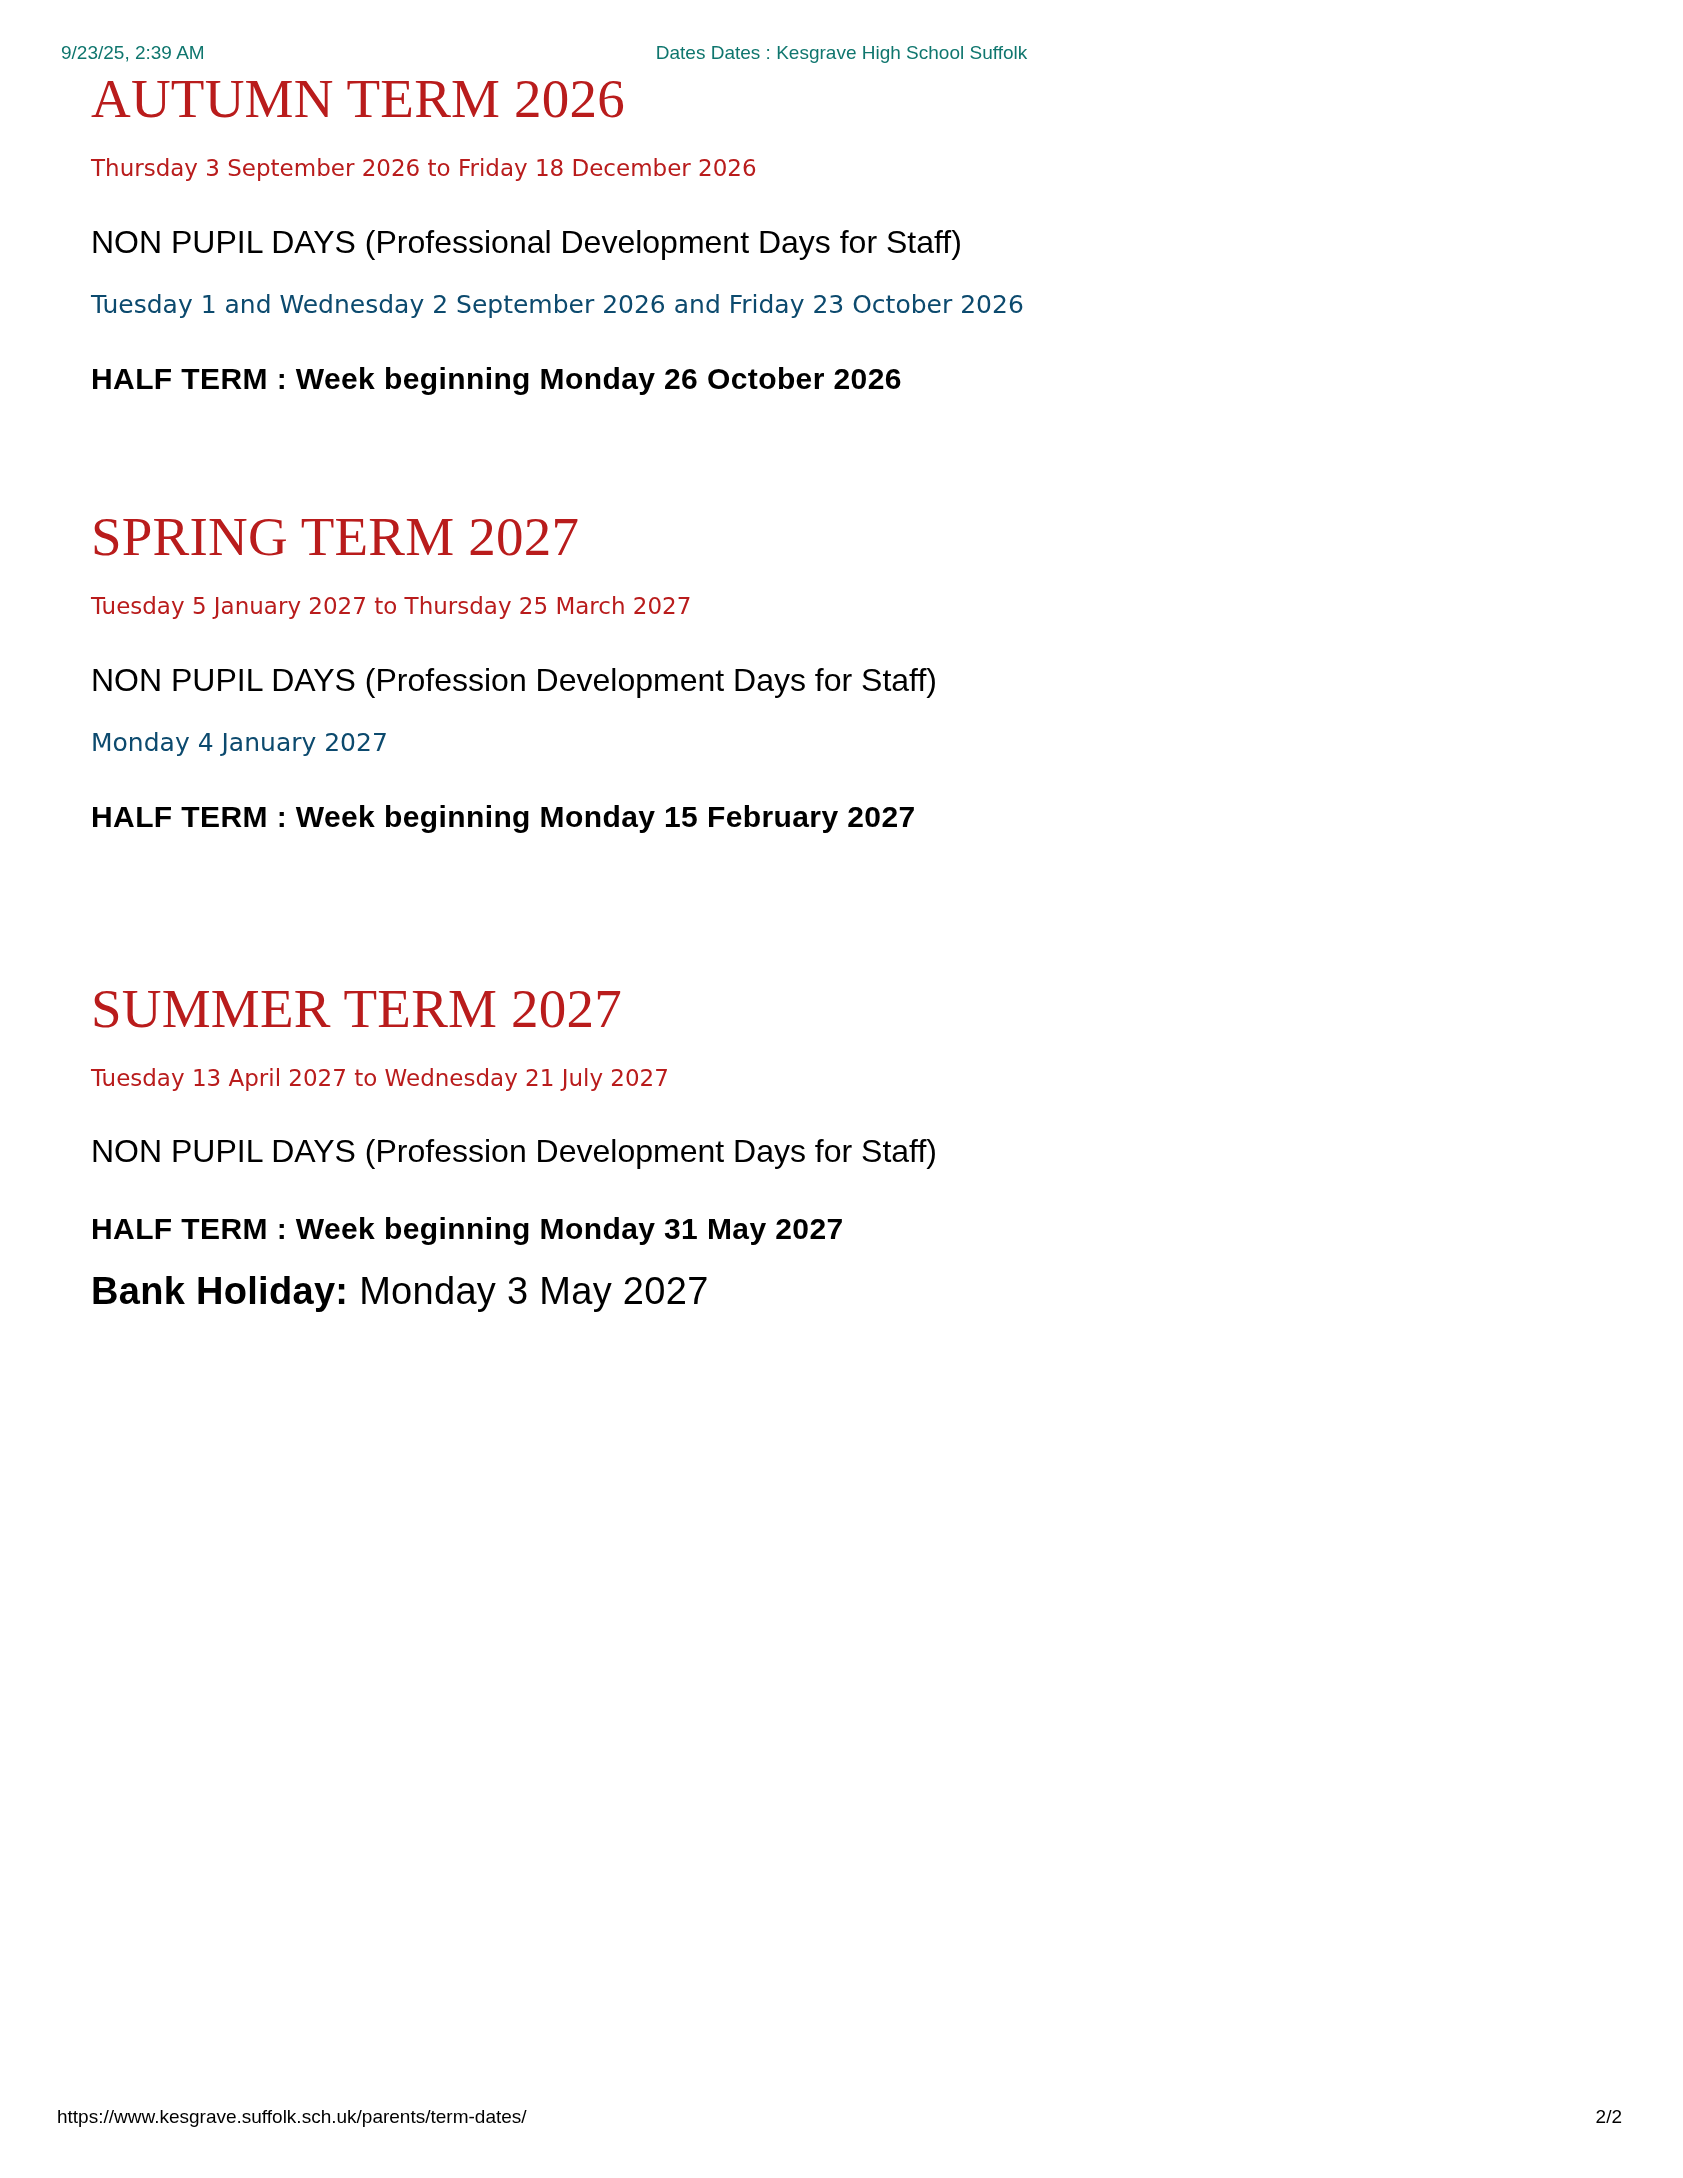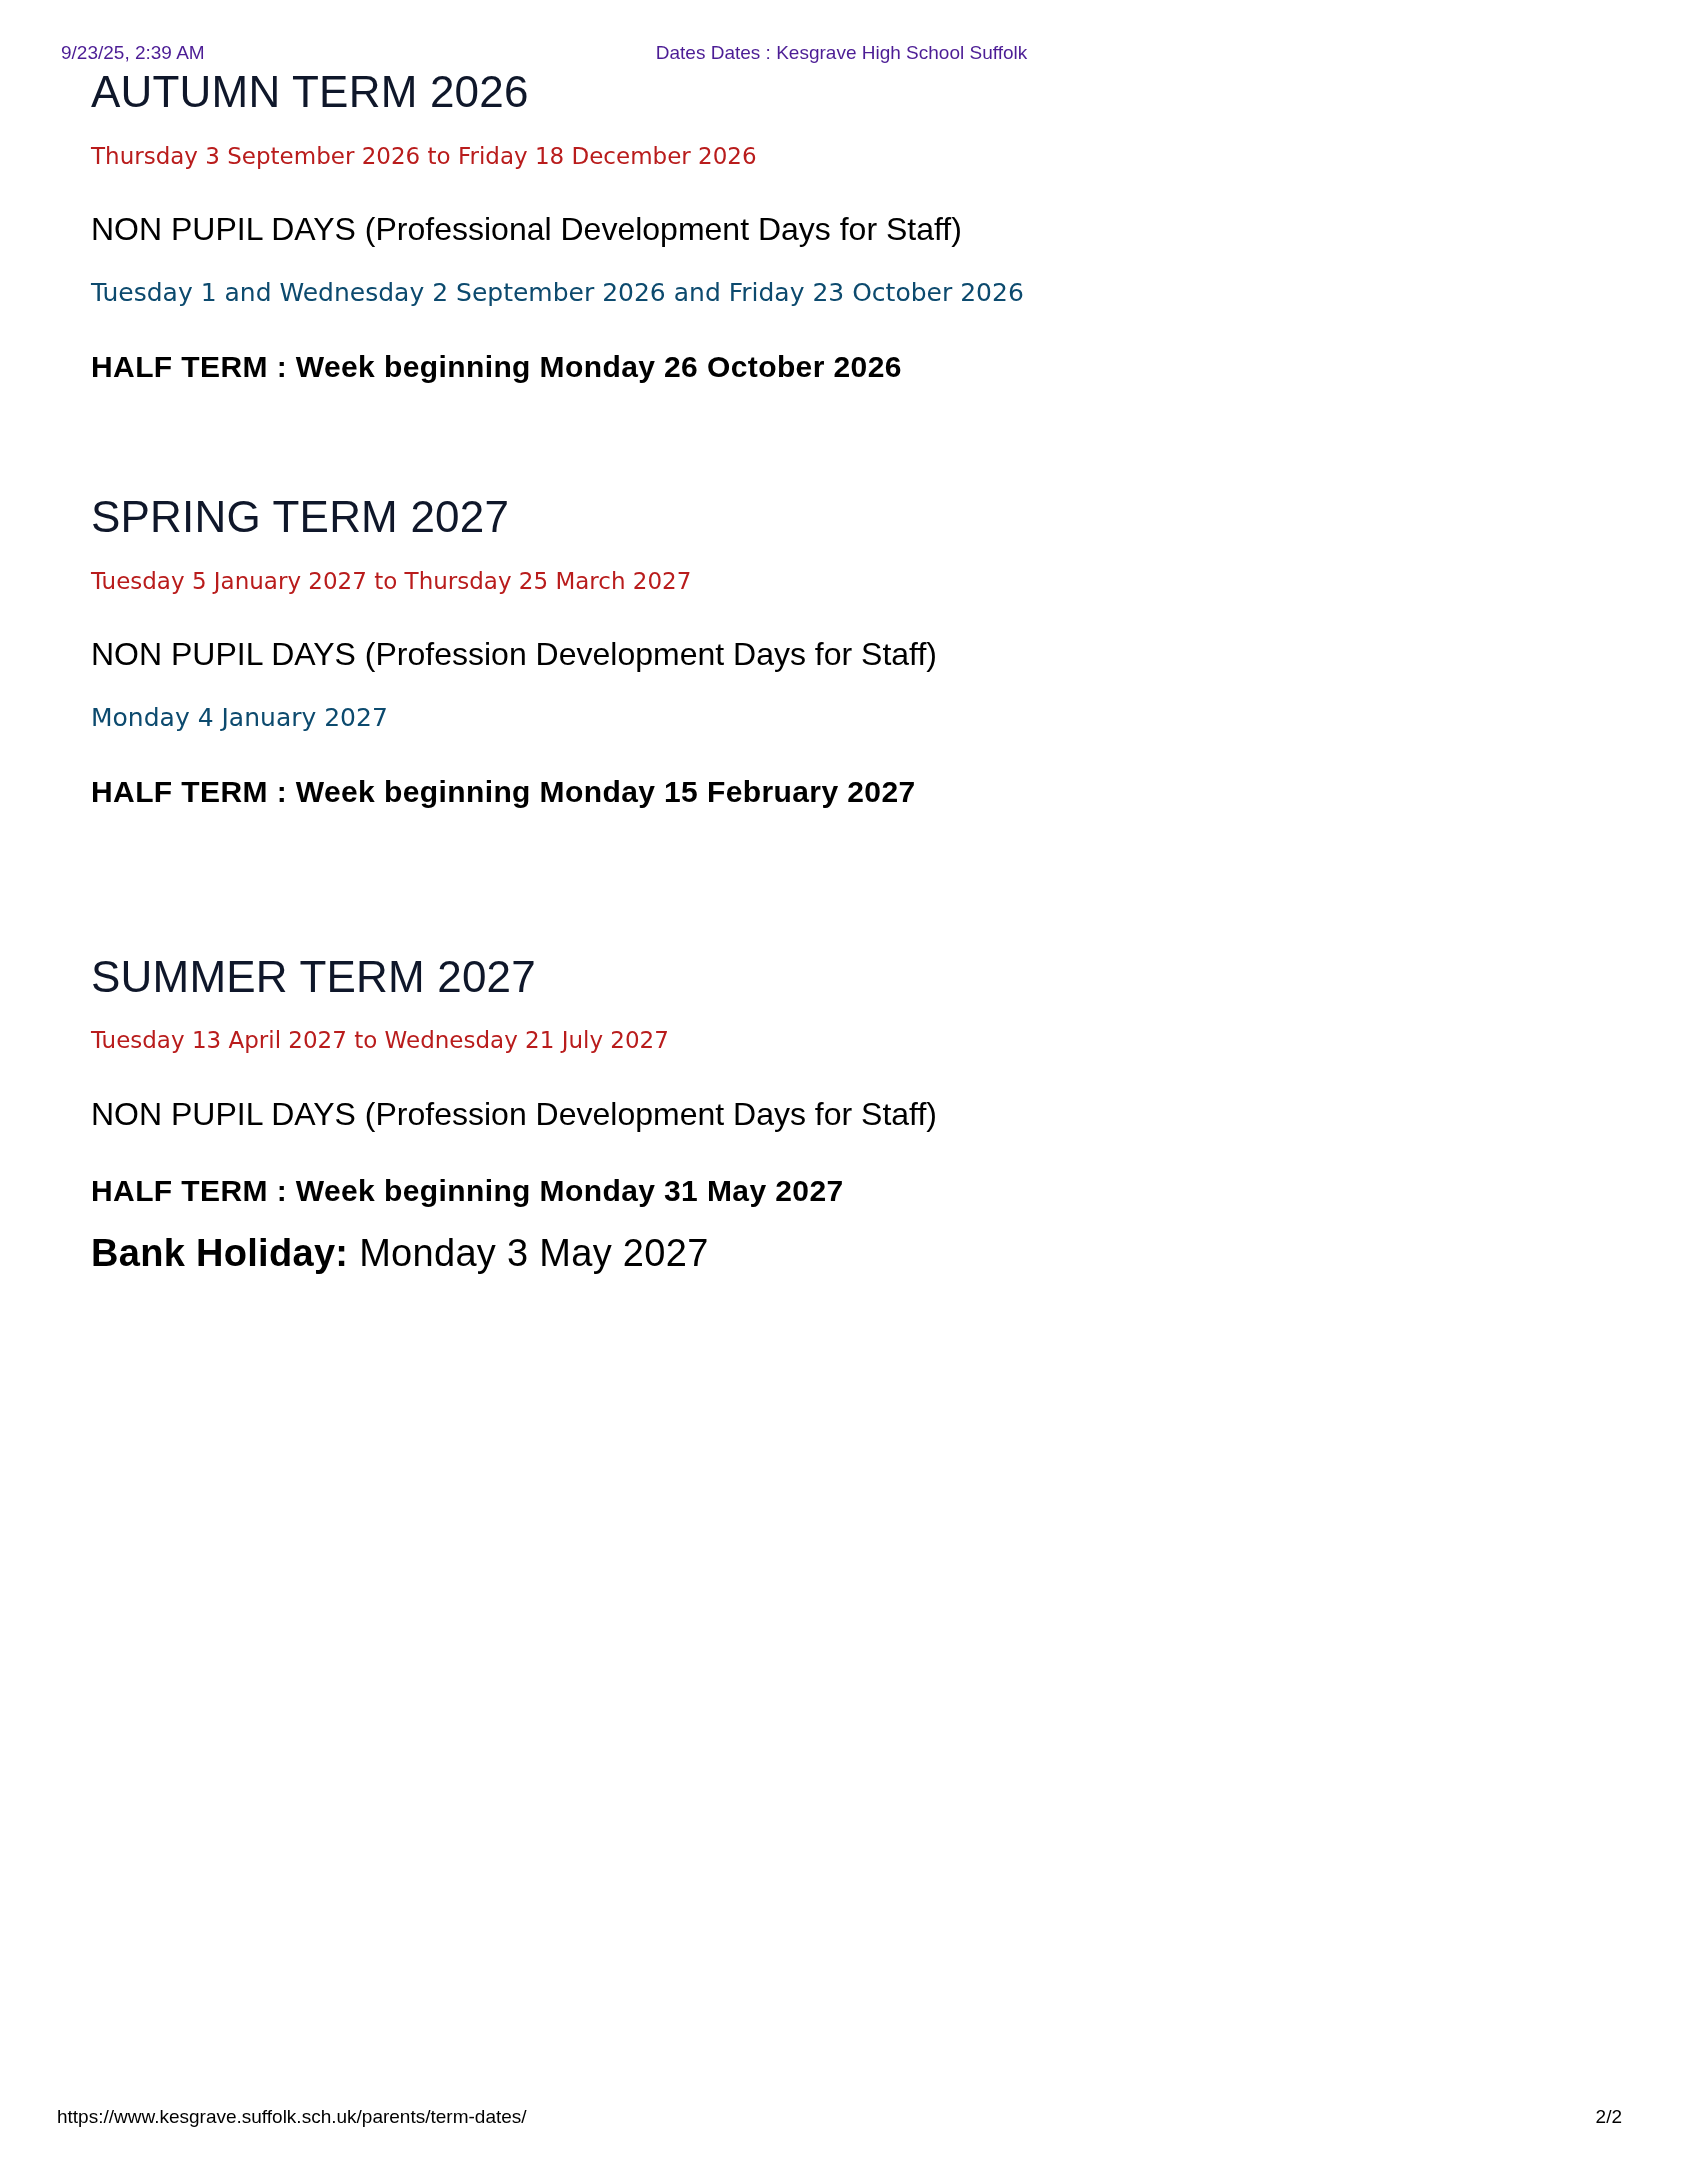--- a/index.html
+++ b/index.html
@@ -24,21 +24,21 @@
   }
 
   
   .print-header {
     position: absolute;
     top: 42px;
     left: 0;
     width: 1683px;
     height: 24px;
     font-size: 19px;
-    color: #4c1d95;
+    color: #0f766e;
   }
   .print-header .ph-left {
     position: absolute;
     left: 61px;
     top: 0;
     white-space: nowrap;
   }
   .print-header .ph-center {
     position: absolute;
     left: 0;
@@ -77,27 +77,27 @@
     left: 91px;
     top: 67px;
     width: 1426px;
   }
 
   .term-block {
     margin: 0 0 0 0;
   }
 
   h1.term-title {
-    font-family: Liberation Sans, sans-serif;
-    font-weight: 400;
-    font-size: 44px;
+    font-family: Liberation Serif, serif;
+    font-weight: 400;
+    font-size: 55px;
     line-height: 1.15;
     letter-spacing: 0.2px;
     margin: 0 0 10px 0;
-    color: #0f172a;
+    color: #b91c1c;
   }
 
   p.term-range {
     font-family: "DejaVu Sans", sans-serif;
     font-weight: 400;
     font-size: 23px;
     line-height: 1.45;
     margin: 22px 0 0 0;
     color: #b91c1c;
   }

